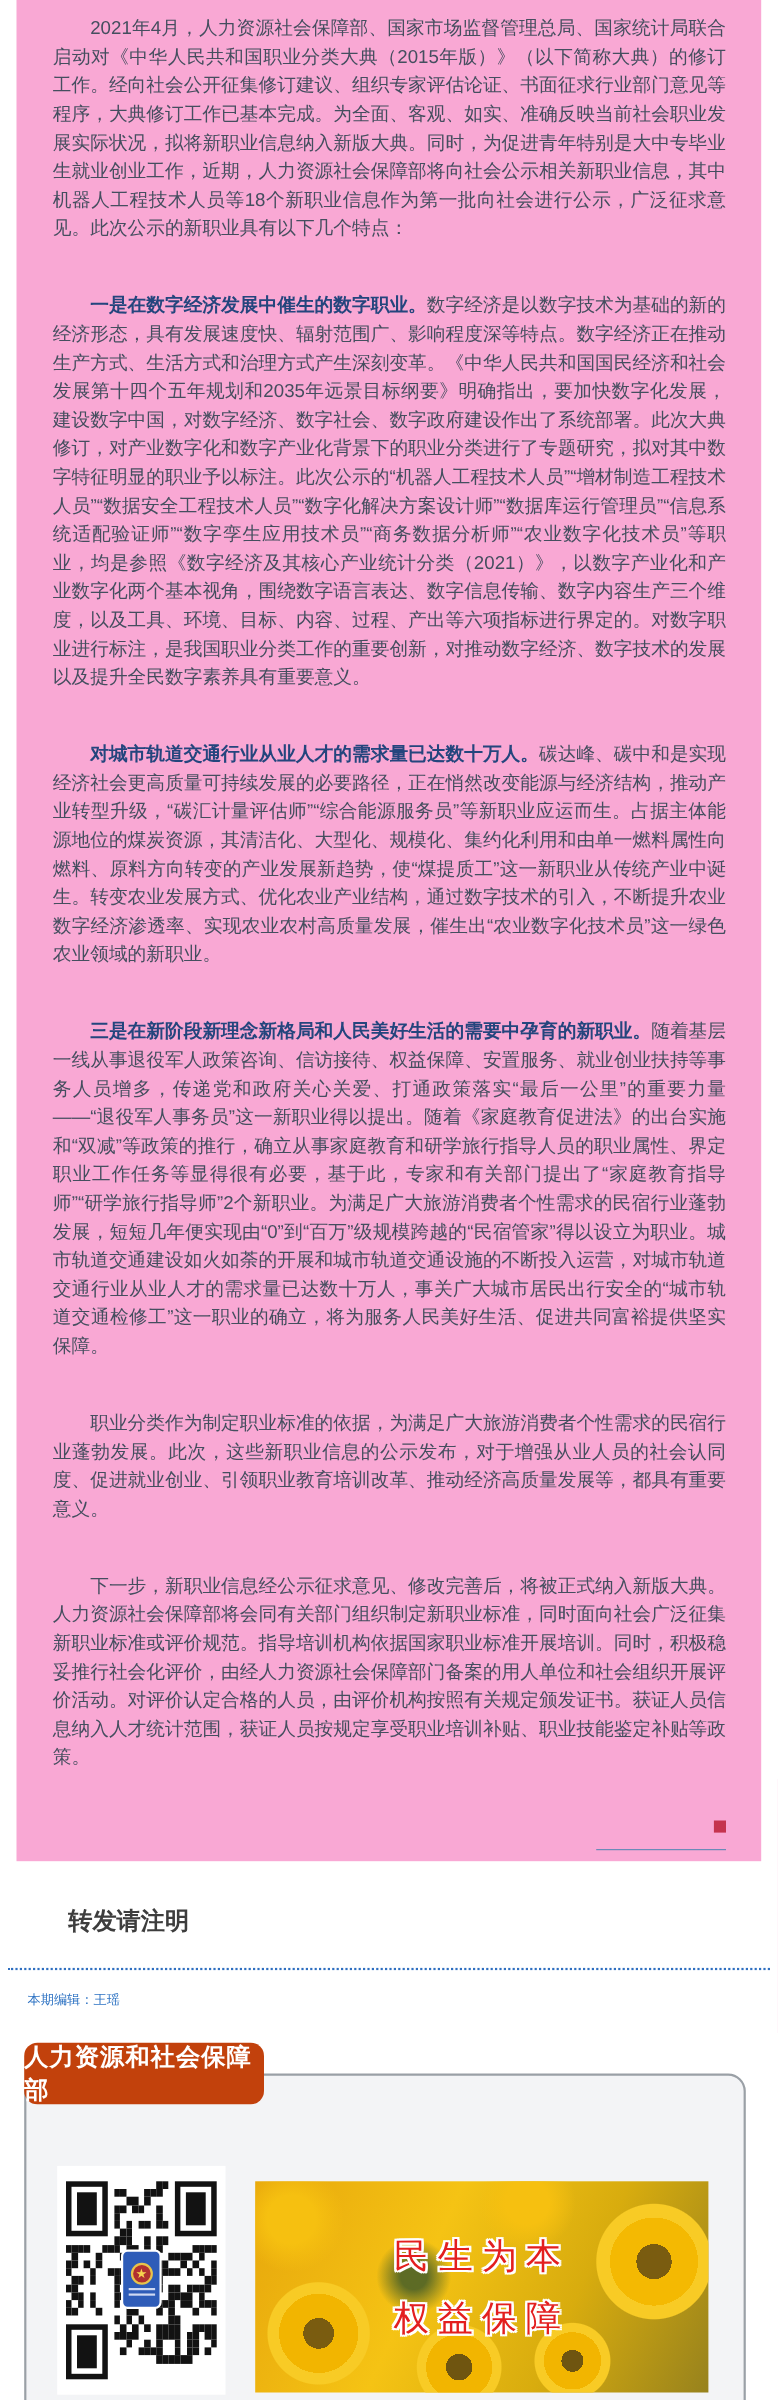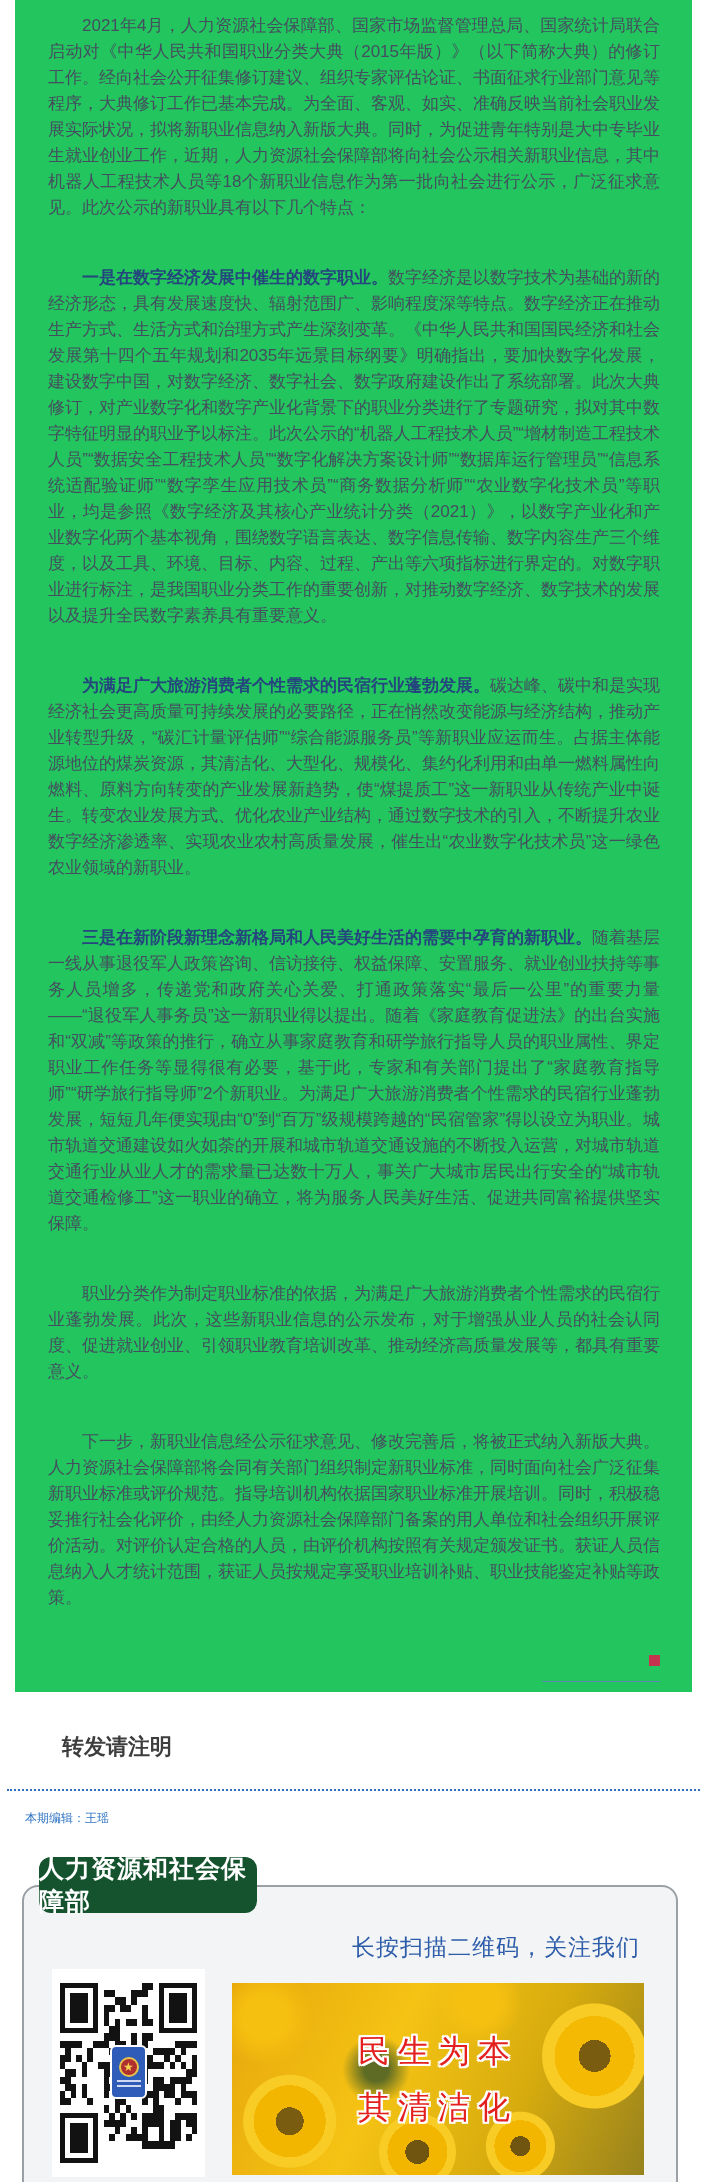--- a/index.html
+++ b/index.html
@@ -4,21 +4,21 @@
 <style>
   * { box-sizing: border-box; margin: 0; padding: 0; }
   html,body { width:707px; background:#ffffff; font-family:"Liberation Sans", sans-serif; }
   body { height:2182px; overflow:hidden; }
 
   
   .panel {
     margin:0 15px;
     width:677px;
     min-height:1587px;
-    background:#22c55e;
+    background:#f9a8d4;
     padding:13px 32px 10px 33px;
   }
   .article p {
     font-size:17px;
     line-height:26px;
     color:#454e5f;
     text-align:justify;
     text-indent:2em;
     margin-bottom:44px;
     letter-spacing:0;
@@ -48,25 +48,24 @@
     margin:27px 7px 0 7px;
     border-top:2px dotted #2f6fc0;
     height:0;
   }
   .editor-credit { margin:19px 0 0 25px; font-size:12px; color:#2e73c3; }
 
   
   .follow-wrap { position:relative; margin:30px 0 0 22px; width:656px; }
   .card-tab {
     position:relative; z-index:2;
-    margin-left:17px;
     width:218px; height:56px;
-    background:#14532d;
+    background:#c2410c;
     border-radius:12px;
-    color:#ffffff; font-size:25px; font-weight:bold;
+    color:#ffffff; font-size:22px; font-weight:bold;
     display:flex; align-items:center; justify-content:center;
     letter-spacing:1px;
   }
   .follow-card {
     position:relative; z-index:1;
     margin-top:-28px;
     width:656px; height:337px;
     background:#f3f4f6;
     border:2px solid #9aa0a6;
     border-radius:16px;
@@ -128,21 +127,21 @@
       0 -2px 0 #fff, 0 2px 0 #fff, -2px 0 0 #fff, 2px 0 0 #fff;
   }
 </style>
 </head>
 <body>
 
 <div class="panel">
   <div class="article">
     <p><span>2021年4月，人力资源社会保障部、国家市场监督管理总局、国家统计局联合启动对《中华人民共和国职业分类大典（2015年版）》（以下简称大典）的修订工作。经向社会公开征集修订建议、组织专家评估论证、书面征求行业部门意见等程序，大典修订工作已基本完成。为全面、客观、如实、准确反映当前社会职业发展实际状况，拟将新职业信息纳入新版大典。同时，为促进青年特别是大中专毕业生就业创业工作，近期，人力资源社会保障部将向社会公示相关新职业信息，其中机器人工程技术人员等18个新职业信息作为第一批向社会进行公示，广泛征求意见。此次公示的新职业具有以下几个特点：</span></p>
     <p><strong>一是在数字经济发展中催生的数字职业。</strong><span>数字经济是以数字技术为基础的新的经济形态，具有发展速度快、辐射范围广、影响程度深等特点。数字经济正在推动生产方式、生活方式和治理方式产生深刻变革。《中华人民共和国国民经济和社会发展第十四个五年规划和2035年远景目标纲要》明确指出，要加快数字化发展，建设数字中国，对数字经济、数字社会、数字政府建设作出了系统部署。此次大典修订，对产业数字化和数字产业化背景下的职业分类进行了专题研究，拟对其中数字特征明显的职业予以标注。此次公示的“机器人工程技术人员”“增材制造工程技术人员”“数据安全工程技术人员”“数字化解决方案设计师”“数据库运行管理员”“信息系统适配验证师”“数字孪生应用技术员”“商务数据分析师”“农业数字化技术员”等职业，均是参照《数字经济及其核心产业统计分类（2021）》，以数字产业化和产业数字化两个基本视角，围绕数字语言表达、数字信息传输、数字内容生产三个维度，以及工具、环境、目标、内容、过程、产出等六项指标进行界定的。对数字职业进行标注，是我国职业分类工作的重要创新，对推动数字经济、数字技术的发展以及提升全民数字素养具有重要意义。</span></p>
-    <p><strong>为满足广大旅游消费者个性需求的民宿行业蓬勃发展。</strong><span>碳达峰、碳中和是实现经济社会更高质量可持续发展的必要路径，正在悄然改变能源与经济结构，推动产业转型升级，“碳汇计量评估师”“综合能源服务员”等新职业应运而生。占据主体能源地位的煤炭资源，其清洁化、大型化、规模化、集约化利用和由单一燃料属性向燃料、原料方向转变的产业发展新趋势，使“煤提质工”这一新职业从传统产业中诞生。转变农业发展方式、优化农业产业结构，通过数字技术的引入，不断提升农业数字经济渗透率、实现农业农村高质量发展，催生出“农业数字化技术员”这一绿色农业领域的新职业。</span></p>
+    <p><strong>对城市轨道交通行业从业人才的需求量已达数十万人。</strong><span>碳达峰、碳中和是实现经济社会更高质量可持续发展的必要路径，正在悄然改变能源与经济结构，推动产业转型升级，“碳汇计量评估师”“综合能源服务员”等新职业应运而生。占据主体能源地位的煤炭资源，其清洁化、大型化、规模化、集约化利用和由单一燃料属性向燃料、原料方向转变的产业发展新趋势，使“煤提质工”这一新职业从传统产业中诞生。转变农业发展方式、优化农业产业结构，通过数字技术的引入，不断提升农业数字经济渗透率、实现农业农村高质量发展，催生出“农业数字化技术员”这一绿色农业领域的新职业。</span></p>
     <p><strong>三是在新阶段新理念新格局和人民美好生活的需要中孕育的新职业。</strong><span>随着基层一线从事退役军人政策咨询、信访接待、权益保障、安置服务、就业创业扶持等事务人员增多，传递党和政府关心关爱、打通政策落实“最后一公里”的重要力量——“退役军人事务员”这一新职业得以提出。随着《家庭教育促进法》的出台实施和“双减”等政策的推行，确立从事家庭教育和研学旅行指导人员的职业属性、界定职业工作任务等显得很有必要，基于此，专家和有关部门提出了“家庭教育指导师”“研学旅行指导师”2个新职业。为满足广大旅游消费者个性需求的民宿行业蓬勃发展，短短几年便实现由“0”到“百万”级规模跨越的“民宿管家”得以设立为职业。城市轨道交通建设如火如荼的开展和城市轨道交通设施的不断投入运营，对城市轨道交通行业从业人才的需求量已达数十万人，事关广大城市居民出行安全的“城市轨道交通检修工”这一职业的确立，将为服务人民美好生活、促进共同富裕提供坚实保障。</span></p>
     <p><span>职业分类作为制定职业标准的依据，为满足广大旅游消费者个性需求的民宿行业蓬勃发展。此次，这些新职业信息的公示发布，对于增强从业人员的社会认同度、促进就业创业、引领职业教育培训改革、推动经济高质量发展等，都具有重要意义。</span></p>
     <p><span>下一步，新职业信息经公示征求意见、修改完善后，将被正式纳入新版大典。人力资源社会保障部将会同有关部门组织制定新职业标准，同时面向社会广泛征集新职业标准或评价规范。指导培训机构依据国家职业标准开展培训。同时，积极稳妥推行社会化评价，由经人力资源社会保障部门备案的用人单位和社会组织开展评价活动。对评价认定合格的人员，由评价机构按照有关规定颁发证书。获证人员信息纳入人才统计范围，获证人员按规定享受职业培训补贴、职业技能鉴定补贴等政策。</span></p>
     <div class="end-row">
       <span class="end-square"></span>
     </div>
     <div class="end-line"></div>
   </div>
 </div>
 
@@ -150,21 +149,20 @@
   <div class="share-title">转发请注明</div>
 </div>
 
 <div class="dotted-divider"></div>
 
 <div class="editor-credit">本期编辑：王瑶</div>
 
 <div class="follow-wrap">
   <div class="card-tab">人力资源和社会保障部</div>
   <div class="follow-card">
-    <div class="scan-prompt">长按扫描二维码，关注我们</div>
     <div class="qr-box">
       <div class="qr-area">
         <div class="qr-modules">
             <div></div>
             <div></div>
             <div></div>
             <div></div>
             <div></div>
             <div></div>
             <div></div>
@@ -754,16 +752,16 @@
           </div>
         <div class="qr-logo">
           <div class="emblem">★</div>
           <div class="bar"></div>
           <div class="bar"></div>
         </div>
       </div>
     </div>
     <div class="banner">
       <div class="banner-line">民生为本</div>
-      <div class="banner-line">其清洁化</div>
+      <div class="banner-line">权益保障</div>
     </div>
   </div>
 </div>
 
 </body></html>

